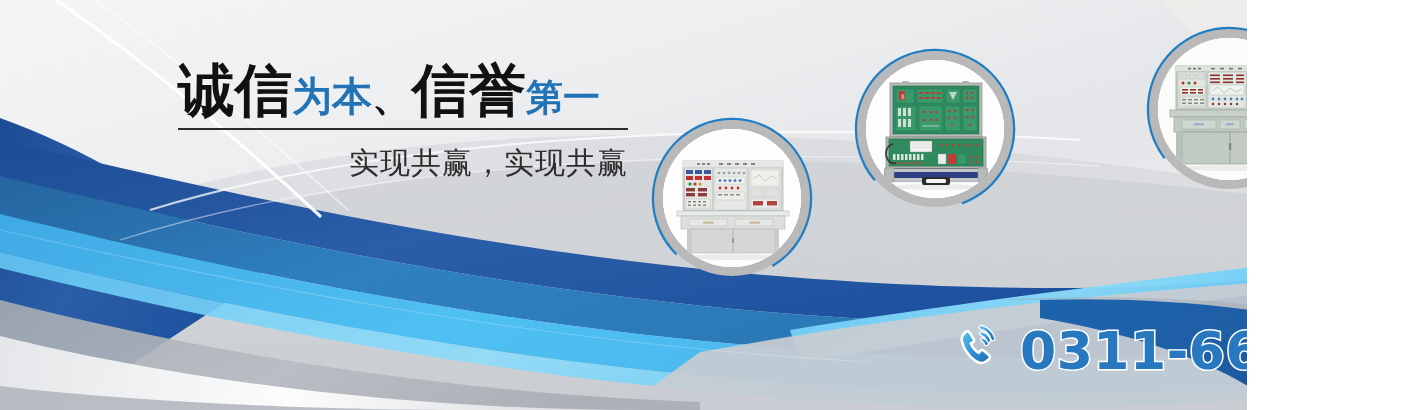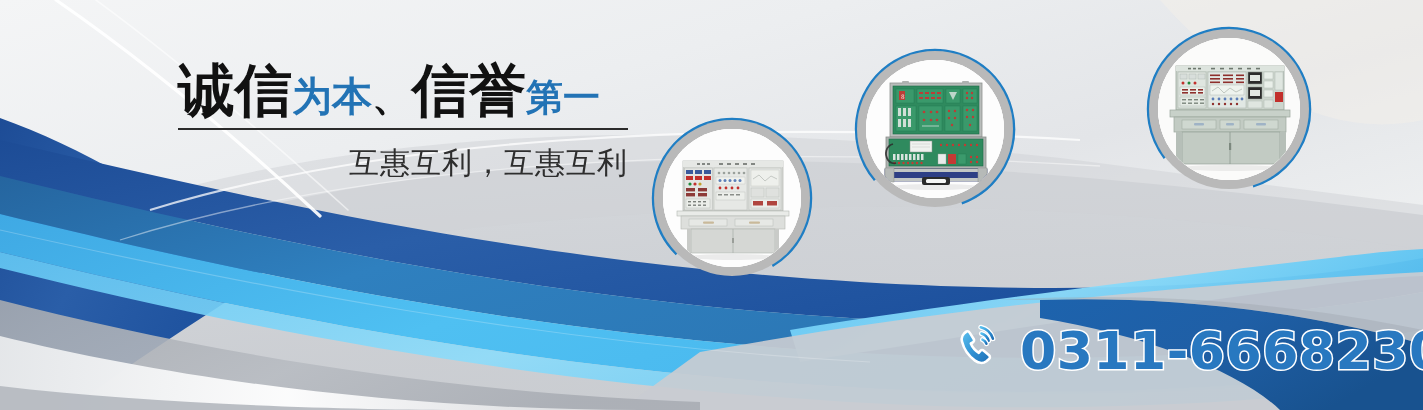--- a/index.html
+++ b/index.html
@@ -1,21 +1,21 @@
 <!DOCTYPE html>
 <html><head>
 <meta charset="utf-8">
 <title>Banner</title>
 <style>
   html,body{margin:0;padding:0;background:#fff;}
   body{font-family:"Liberation Sans","DejaVu Sans",sans-serif;}
 
   #banner{
     position:relative;
-    width:1423px;
+    width:1247px;
     height:410px;
     overflow:hidden;
     background:linear-gradient(150deg,#f2f3f5 0%,#e9eaec 28%,#e4e6e9 52%,#eceef0 72%,#f6f4f1 100%);
   }
 
   
   #bg-layer{position:absolute;inset:0;width:1423px;height:410px;}
 
   
   .headline-block{
@@ -265,21 +265,21 @@
     <path d="M120,240 C360,164 700,142 1100,166" stroke="#ffffff" stroke-width="1.3" fill="none" opacity="0.45"></path>
 
     <path d="M0,230 C250,286 540,344 870,362" stroke="#ffffff" stroke-width="1.2" fill="none" opacity="0.22"></path>
   </svg>
 
   <div class="headline-block">
     <div class="headline">
       <span class="hl-big">诚信</span><span class="hl-accent">为本</span><span class="hl-punct">、</span><span class="hl-big">信誉</span><span class="hl-accent-sm">第一</span>
     </div>
     <div class="hl-divider"></div>
-    <p class="subtitle">互惠互利，互惠互利</p>
+    <p class="subtitle">实现共赢，实现共赢</p>
   </div>
 
   <div class="product-circle" style="left:651px; top:117px; width:162px; height:162px;">
 
     <svg class="pc-outer" viewBox="0 0 162 162" xmlns="http://www.w3.org/2000/svg">
       <circle cx="81" cy="81" r="78.5" fill="none" stroke="#1f7ec4" stroke-width="3.4" stroke-dasharray="392 103" stroke-dashoffset="300" transform="rotate(-8 81 81)"></circle>
     </svg>
     <div class="pc-ring-grey" style="left:12px; top:12px; width:138px; height:138px;"></div>
     <div class="pc-photo" style="left:12px; top:12px; width:138px; height:138px;">
       <svg viewBox="0 0 138 138" width="138" height="138" xmlns="http://www.w3.org/2000/svg">

